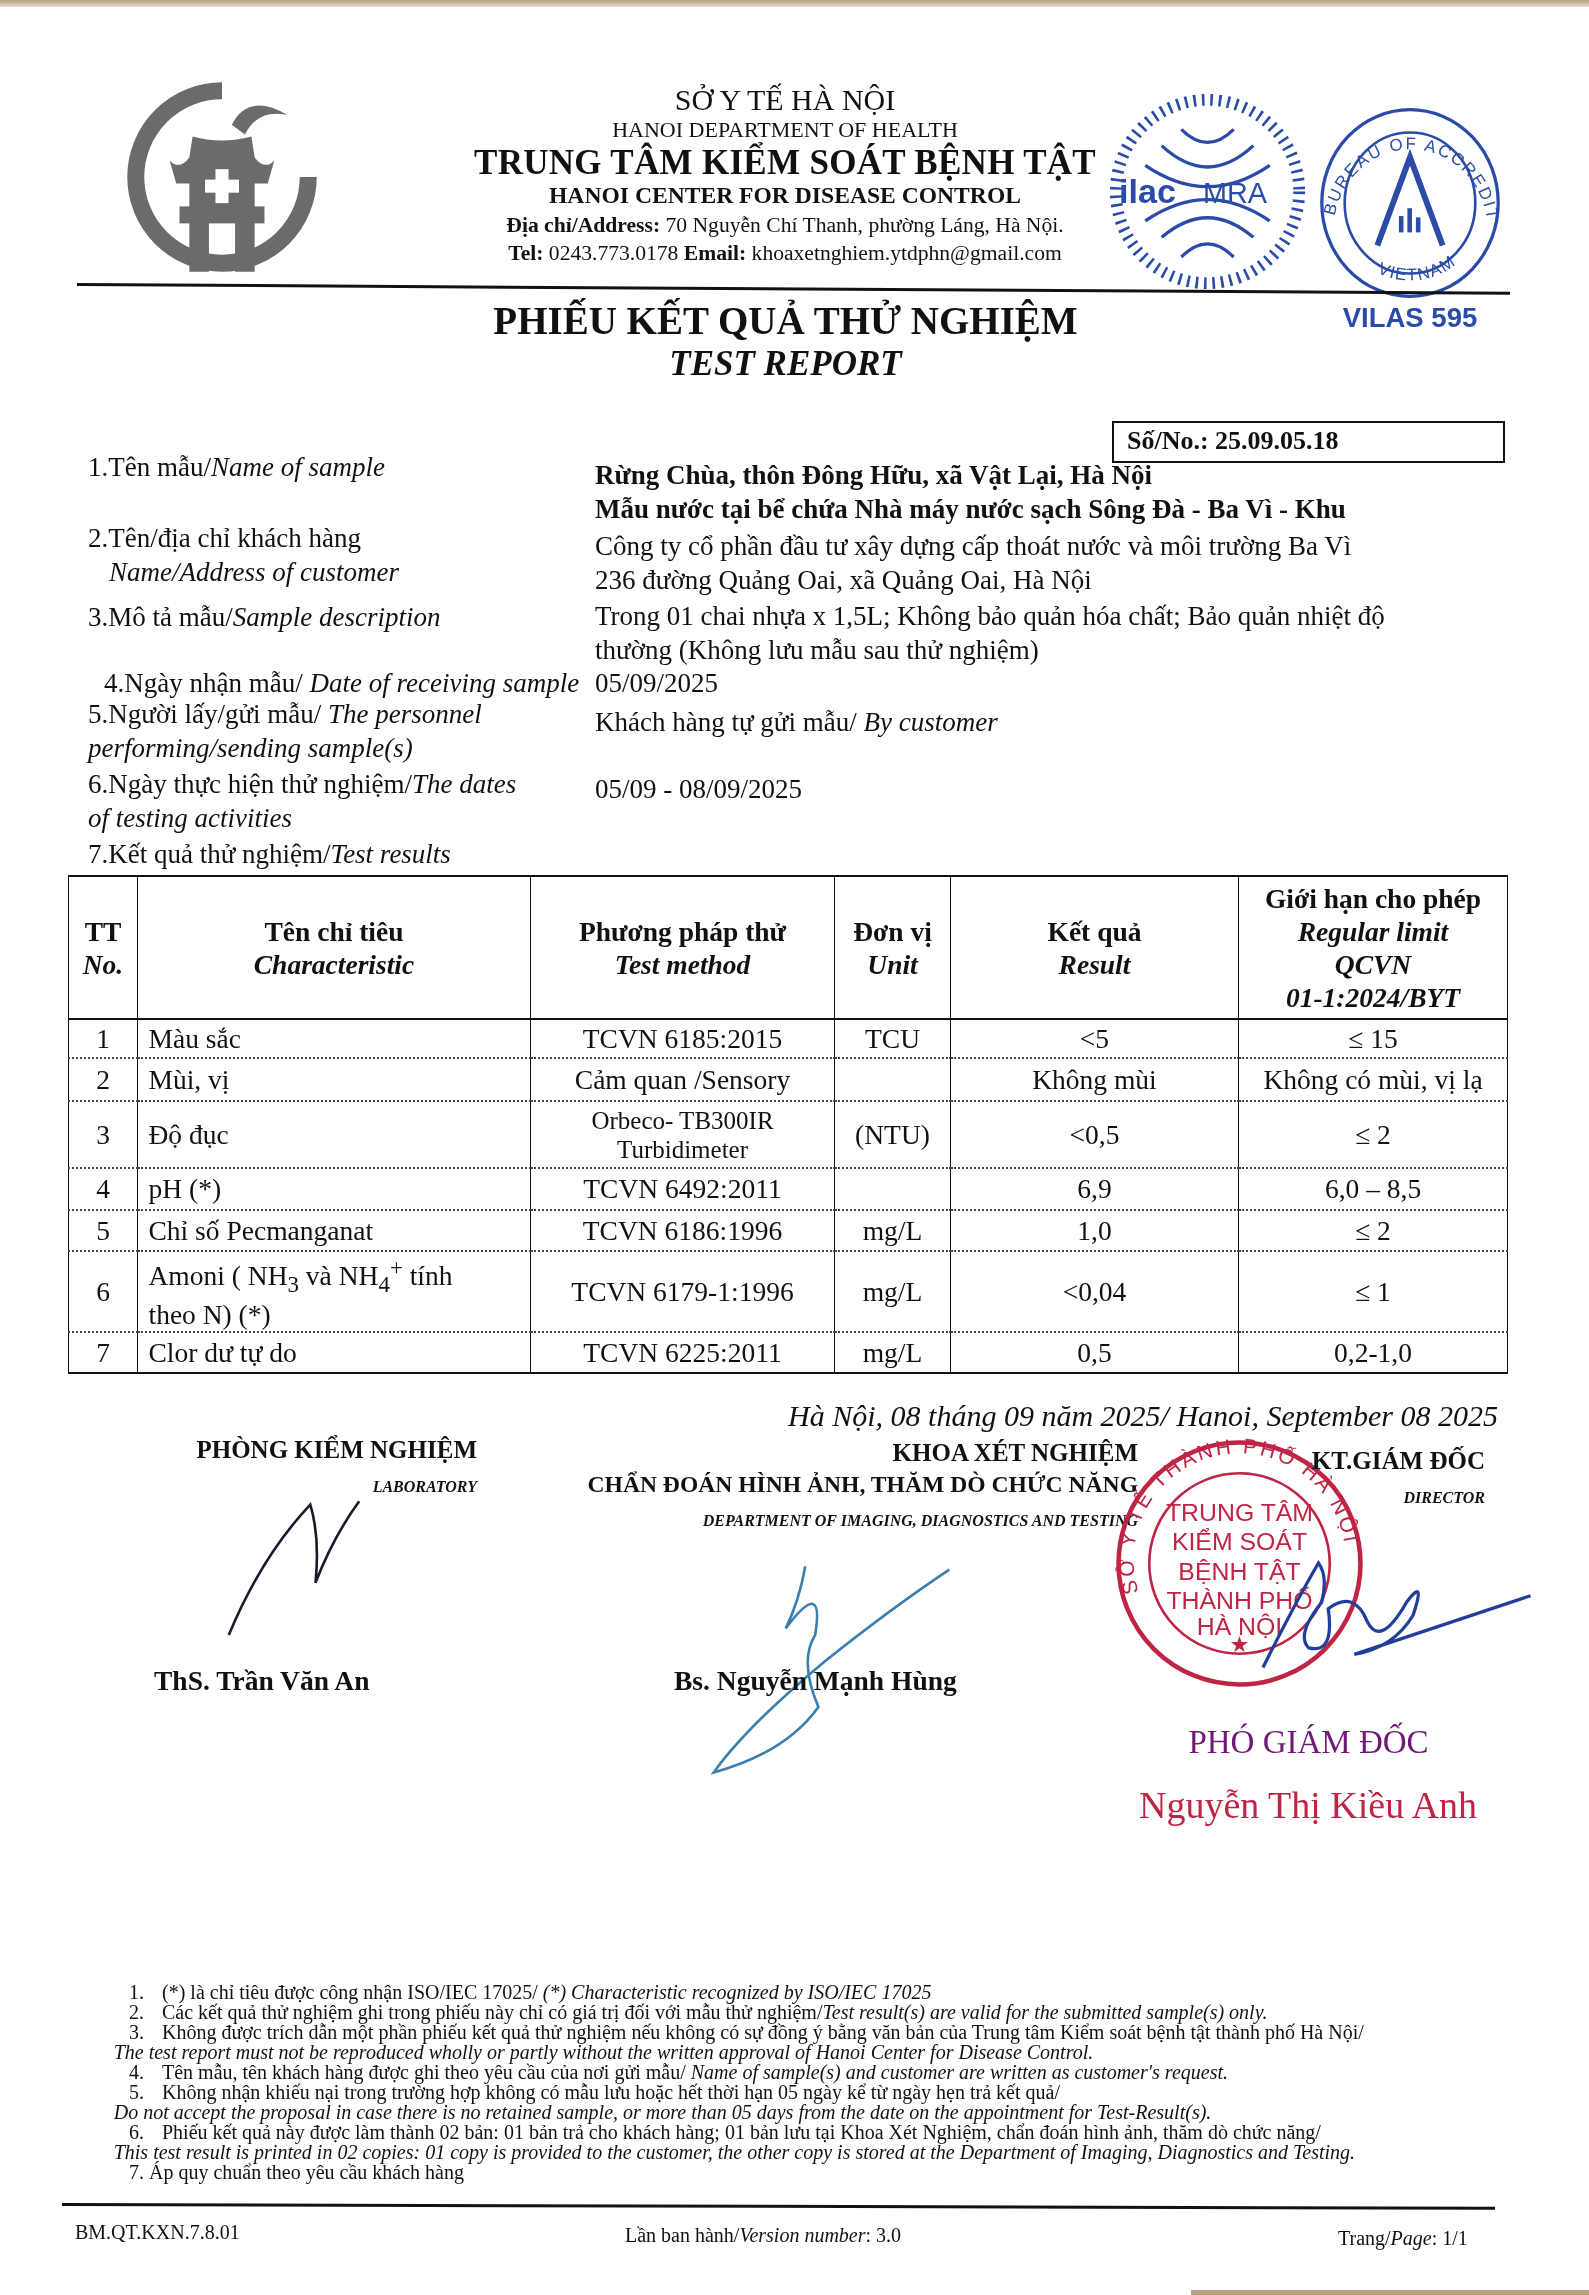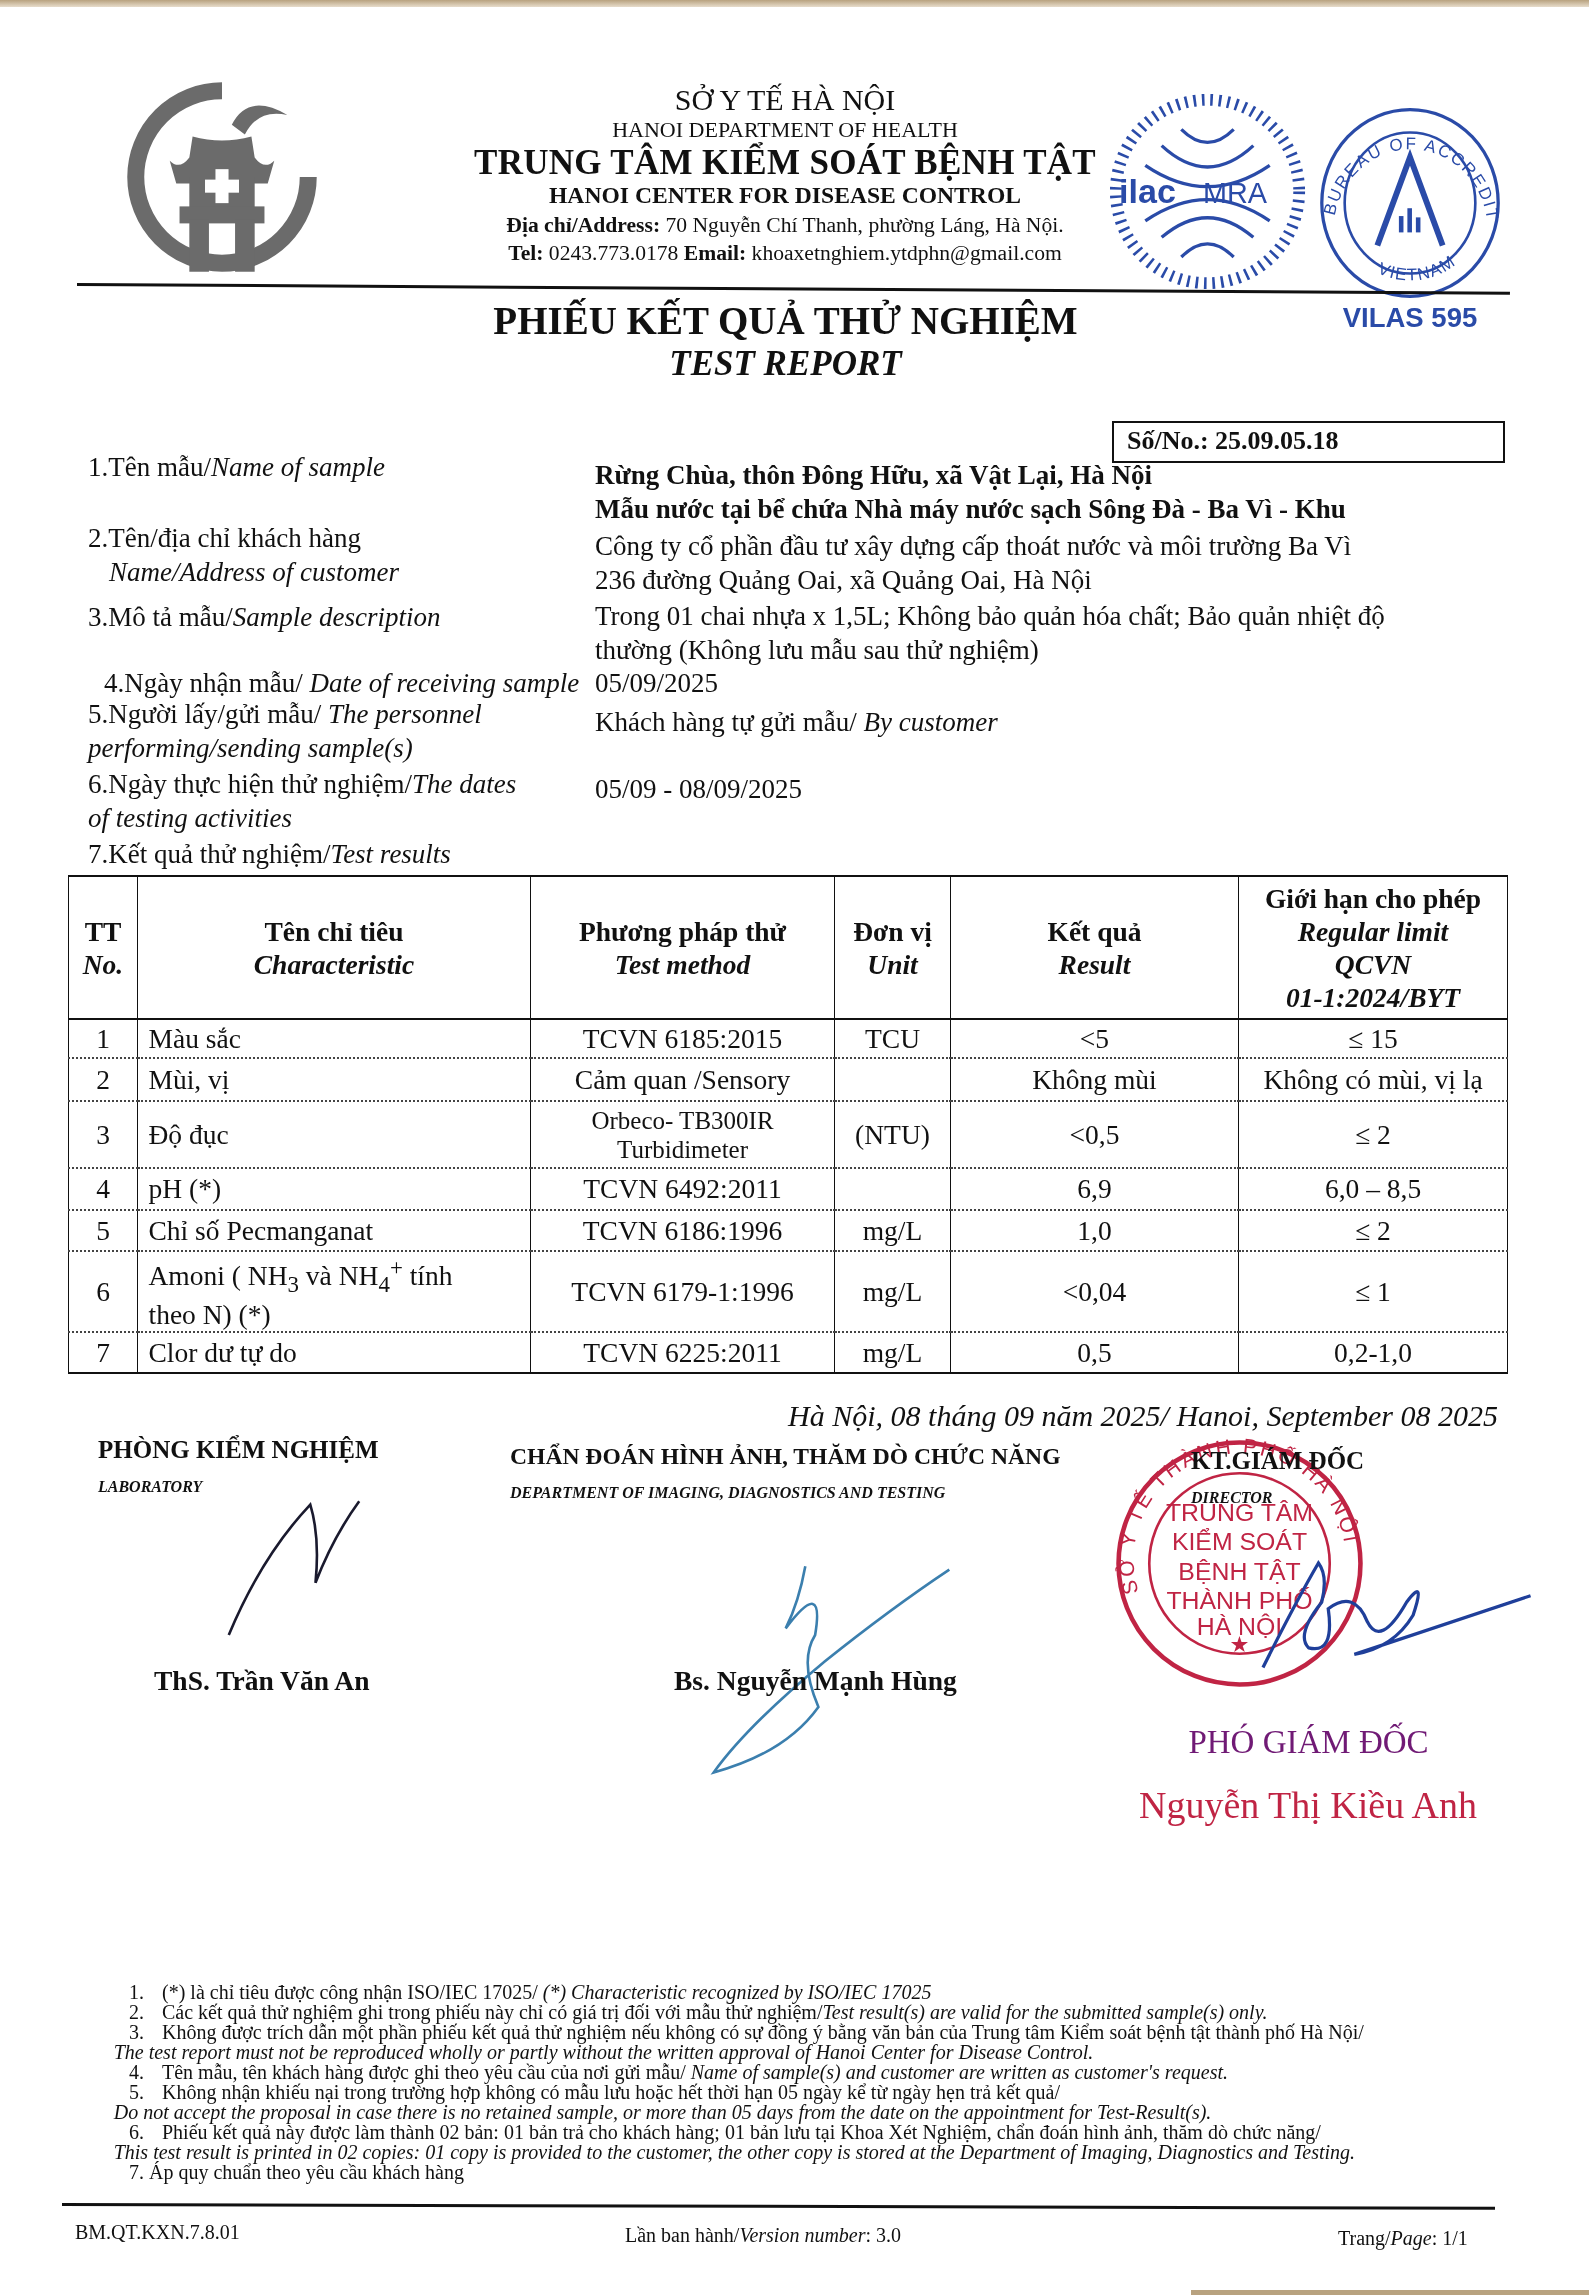--- a/index.html
+++ b/index.html
@@ -48,21 +48,21 @@
     .tbl tbody td { border-bottom:2px dotted #444; }
     .tbl tbody tr:last-child td { border-bottom:2px solid #111; }
     .tbl td.left { text-align:left; padding-left:10.5px; }
     .tbl .hi { font-style:italic; }
     .r1 { height:39px; } .r2 { height:43px; } .r3 { height:67px; } .r4 { height:42px; }
     .r5 { height:41px; } .r6 { height:65px; } .r7 { height:41px; }
     .small { font-size:25px; line-height:29px; }
 
     
     .sig-date { left:726px; top:1399px; width:772px; text-align:right; font-size:30px; font-style:italic; white-space:nowrap; }
-    .sig-col { text-align:left; }
+    .sig-col { text-align:right; }
     .sig-lab { left:98px; top:1436px; width:379px; }
     .sig-dept { left:510px; top:1439px; width:628px; }
     .sig-dir { left:1191px; top:1447px; width:294px; }
     .sig-h { font-size:25px; font-weight:bold; }
     .sig-s { font-size:16px; font-weight:bold; font-style:italic; margin-top:14px; }
     .sig-name { font-size:27.5px; font-weight:bold; }
     .stamp { left:1112px; top:1436px; width:255px; height:255px; }
     .sig-line { pointer-events:none; }
     .red-title { left:1112px; top:1724px; width:393px; text-align:center; font-size:33px; color:#701a75; }
     .red-name { left:1079px; top:1783px; width:458px; text-align:center; font-size:38px; color:#c02444; }
@@ -291,20 +291,21 @@
 <div class="abs sig-col sig-lab">
   <div class="sig-h">PHÒNG KIỂM NGHIỆM</div>
   <div class="sig-s">LABORATORY</div>
 </div>
 <svg class="abs sig-line" style="left:222px; top:1498px; width:157px; height:150px;" viewBox="0 0 240 230">
   <path d="M10 210 Q60 90 135 10 Q150 60 143 130 Q170 60 210 5" fill="none" stroke="#1a1a2e" stroke-width="4"></path>
 </svg>
 <div class="abs sig-name" style="left:154px; top:1665px;">ThS. Trần Văn An</div>
 
 <div class="abs sig-col sig-dept">
+  <div class="sig-h">KHOA XÉT NGHIỆM</div>
   <div class="sig-h" style="font-size:23.6px; margin-top:3.9px;">CHẨN ĐOÁN HÌNH ẢNH, THĂM DÒ CHỨC NĂNG</div>
   <div class="sig-s">DEPARTMENT OF IMAGING, DIAGNOSTICS AND TESTING</div>
 </div>
 <svg class="abs sig-line" style="left:707px; top:1563px; width:249px; height:216px;" viewBox="0 0 380 330">
   <path d="M150 5 Q140 60 120 100 Q180 20 165 110 Q140 150 170 220 Q120 290 10 320 Q60 250 180 150 Q280 70 370 10" fill="none" stroke="#3b7fae" stroke-width="4"></path>
 </svg>
 <div class="abs sig-name" style="left:674px; top:1665px;">Bs. Nguyễn Mạnh Hùng</div>
 
 <svg class="abs stamp" viewBox="0 0 390 390">
   <circle cx="195" cy="195" r="185" fill="none" stroke="#c02444" stroke-width="7"></circle>

